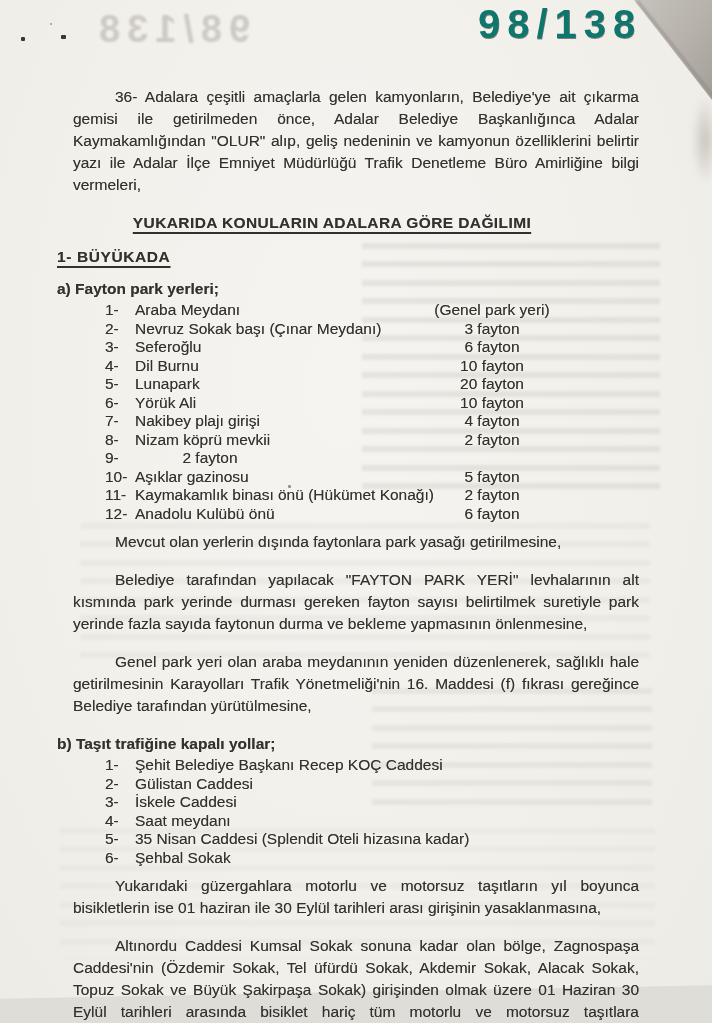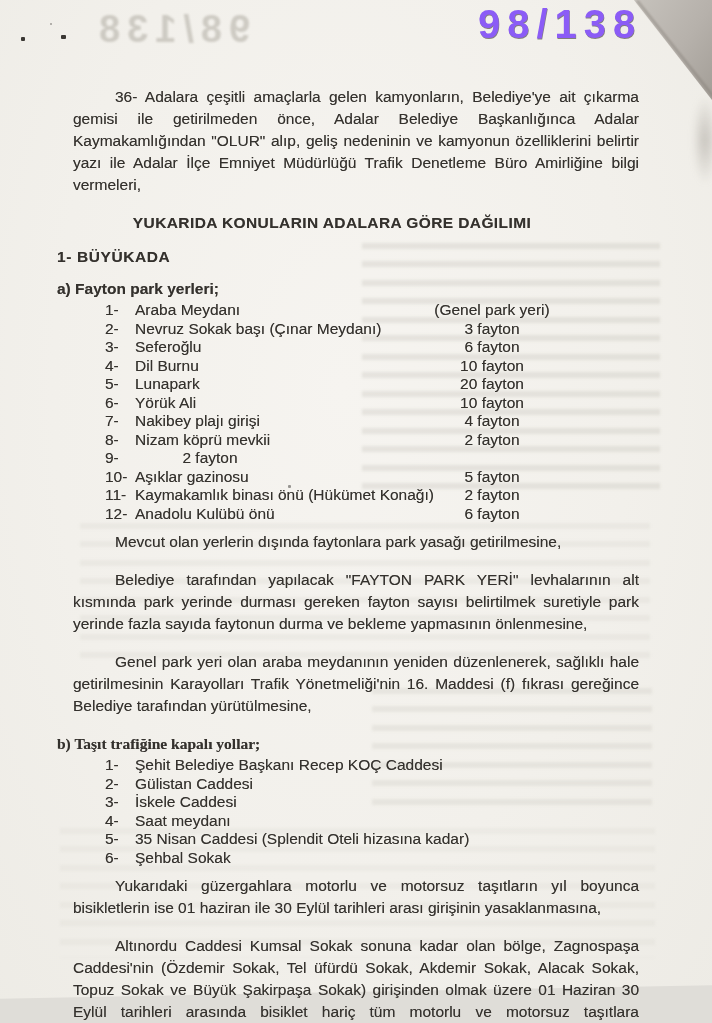--- a/index.html
+++ b/index.html
@@ -59,21 +59,21 @@
   }
   .bleed.b1 { left: 362px; top: 243px; width: 298px; height: 250px; }
   .bleed.b2 { left: 80px;  top: 523px; width: 570px; height: 145px; opacity: .55; }
   .bleed.b3 { left: 372px; top: 688px; width: 280px; height: 122px; opacity: .8; }
   .bleed.b4 { left: 60px;  top: 828px; width: 595px; height: 130px; opacity: .4; }
 
   
   .stamp {
     position: absolute; left: 478px; top: 2px;
     font-size: 40px; font-weight: 700; letter-spacing: 7px;
-    color: #8b5cf6;
+    color: #0f766e;
     text-shadow: 0.5px 0.5px 0.5px rgba(38,35,31,0.55);
     z-index: 3;
     font-family: "Liberation Sans", sans-serif;
   }
   .ghost-stamp {
     position: absolute; left: 92px; top: 8px;
     font-size: 38px; font-weight: 700; letter-spacing: 7px;
     color: rgba(170,166,156,0.5);
     transform: scaleX(-1);
     filter: blur(1.2px);
@@ -95,34 +95,35 @@
   .para.mt { margin-top: 8px; }
   .main-heading {
     margin: 8px 0 0 0;
     font-size: 15.5px; font-weight: 700;
     text-align: center;
     line-height: 22px;
     letter-spacing: 0.4px;
     transform: translateX(-24px);
   }
   .main-heading span, .sec-title span {
+    text-decoration: underline;
     text-decoration-thickness: 1.5px;
     text-underline-offset: 3.5px;
   }
   .sec-title {
     margin: 12px 0 0 0;
     font-size: 15.5px; font-weight: 700;
     line-height: 22px; letter-spacing: 0.6px;
   }
   .sub-title {
     margin: 10px 0 0 0;
     font-size: 15.5px; font-weight: 700;
     line-height: 22px;
   }
-  .sub-title.mt { margin-top: 8px; font-family: Liberation Serif, serif; }
+  .sub-title.mt { margin-top: 8px; }
   .plist { margin-top: 1px; }
   .prow, .brow {
     display: flex; margin-left: 48px;
     line-height: 18.5px; font-size: 15.5px;
   }
   .prow { padding-right: 88px; }
   .num { flex: 0 0 30px; }
   .lbl { flex: 1 1 0; min-width: 0; white-space: nowrap; }
   .val { flex: 0 0 150px; text-align: center; }
   .page-number {

